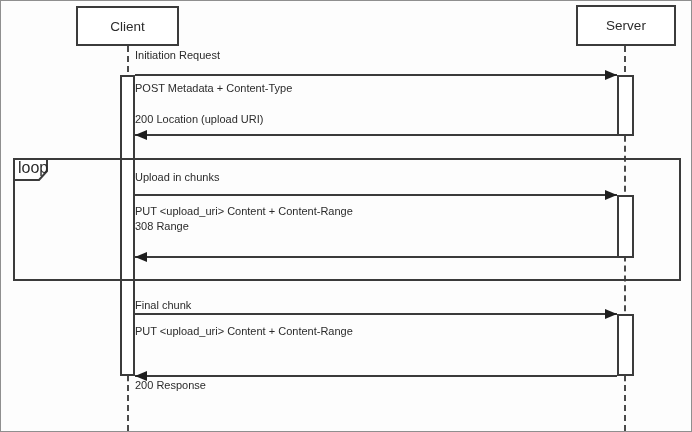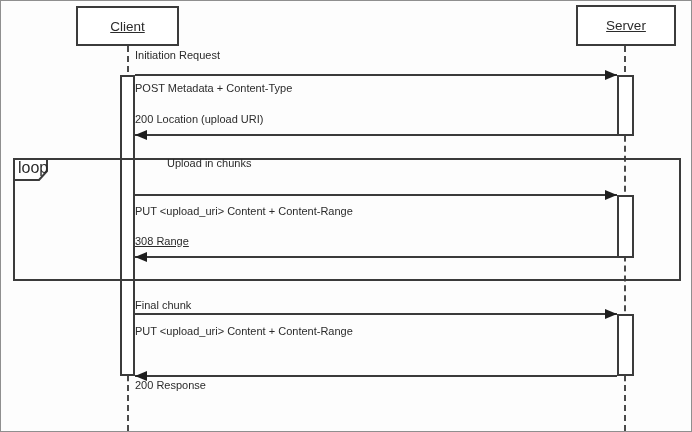--- a/index.html
+++ b/index.html
@@ -15,21 +15,21 @@
   }
   .pbox{
     position:absolute;
     box-sizing:border-box;
     border:2px solid #3b3b3b;
     background:#fff;
     display:flex;align-items:center;justify-content:center;
     font-size:13.5px;
     z-index:4;
   }
-  .pbox span{text-decoration:underline;}
+  .pbox span{}
   .lifeline{
     position:absolute;
     width:0;
     border-left:2px dashed #4a4a4a;
     z-index:1;
   }
   .act-bar{
     position:absolute;
     box-sizing:border-box;
     border:2px solid #3b3b3b;
@@ -116,25 +116,25 @@
   <span class="loop-tag-text">loop</span>
 
   <div class="lbl" style="top:47px;">Initiation Request</div>
   <div class="msg-line" style="left:134px;top:73px;width:482px;"></div>
   <div class="arrow-r" style="left:604px;top:69px;"></div>
   <div class="lbl" style="top:80px;">POST Metadata + Content-Type</div>
   <div class="lbl" style="top:111px;">200 Location (upload URI)</div>
   <div class="msg-line" style="left:134px;top:133px;width:482px;"></div>
   <div class="arrow-l" style="left:134px;top:129px;"></div>
 
-  <div class="lbl" style="top:155px;margin-left:32px;">Upload in chunks</div>
+  <div class="lbl" style="top:169px;">Upload in chunks</div>
   <div class="msg-line" style="left:134px;top:193px;width:482px;"></div>
   <div class="arrow-r" style="left:604px;top:189px;"></div>
   <div class="lbl" style="top:203px;">PUT &lt;upload_uri&gt; Content + Content-Range</div>
-  <div class="lbl" style="top:233px;text-decoration:underline;">308 Range</div>
+  <div class="lbl" style="top:218px;">308 Range</div>
   <div class="msg-line" style="left:134px;top:255px;width:482px;"></div>
   <div class="arrow-l" style="left:134px;top:251px;"></div>
 
   <div class="lbl" style="top:290px;margin-top:7px;">Final chunk</div>
   <div class="msg-line" style="left:134px;top:312px;width:482px;"></div>
   <div class="arrow-r" style="left:604px;top:308px;"></div>
   <div class="lbl" style="top:323px;">PUT &lt;upload_uri&gt; Content + Content-Range</div>
   <div class="lbl" style="top:341px;margin-top:36px;">200 Response</div>
   <div class="msg-line" style="left:134px;top:374px;width:482px;"></div>
   <div class="arrow-l" style="left:134px;top:370px;"></div>

